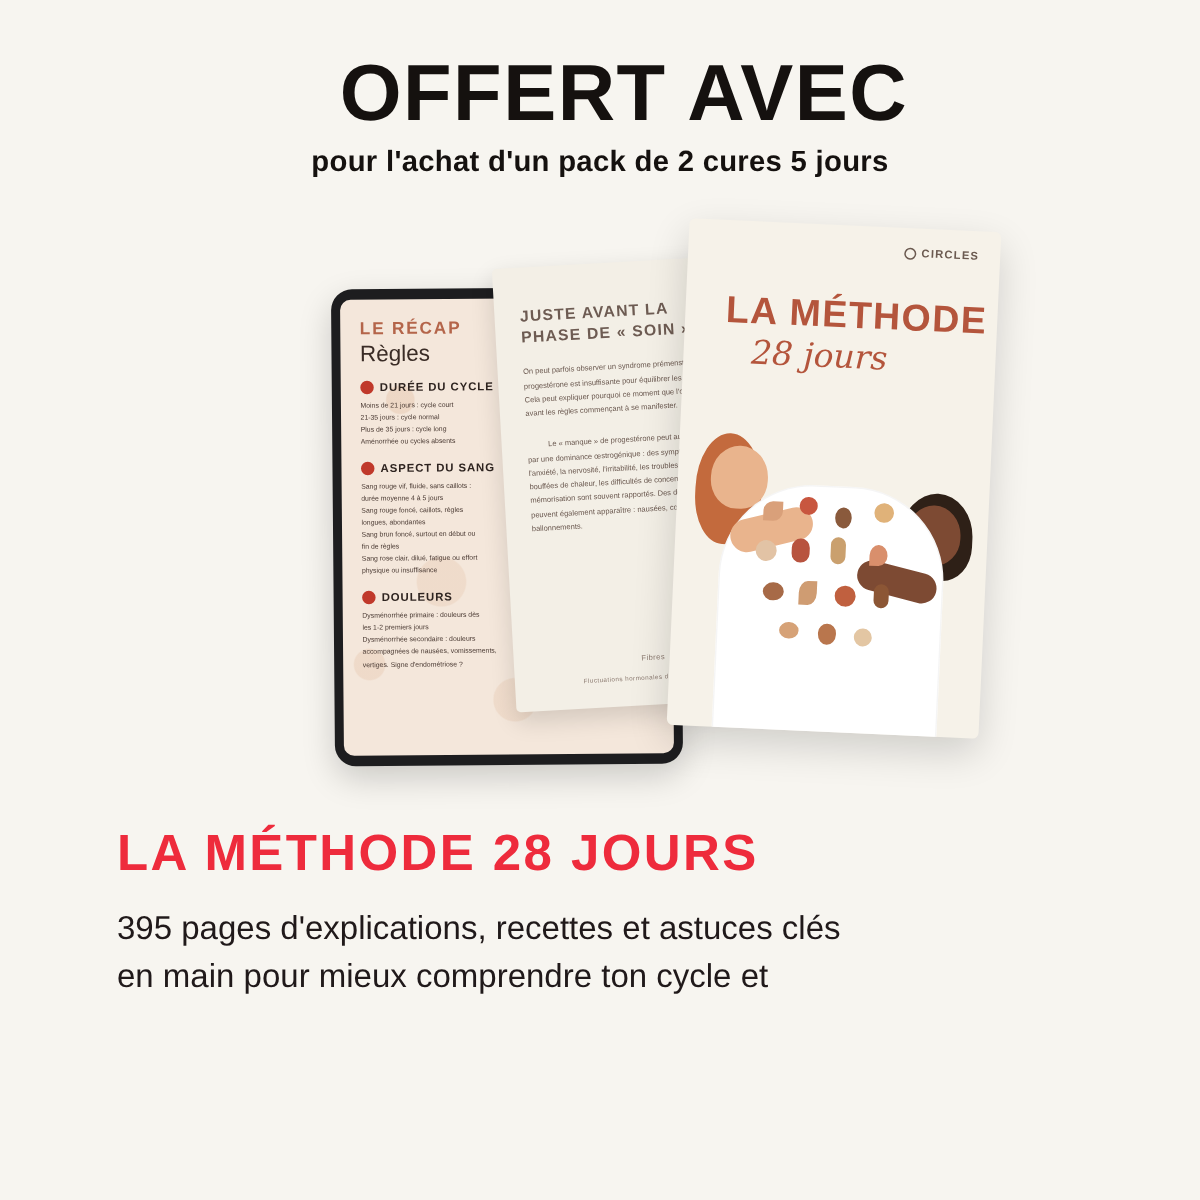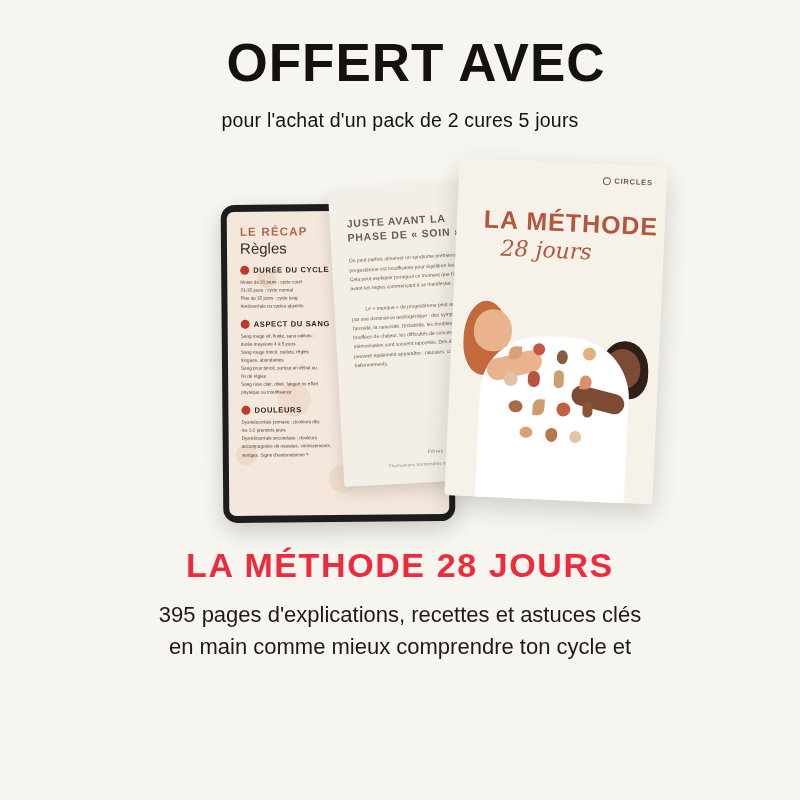--- a/index.html
+++ b/index.html
@@ -31,23 +31,23 @@
     font-weight: 800;
     font-size: 53px;
     line-height: 1.08;
     letter-spacing: 1px;
     color: #15110f;
     text-transform: uppercase;
     margin-left: 32px;
   }
   .headline .line2 { display: block; }
   .subheadline {
-    margin-top: 18px;
+    margin-top: 6px;
     text-align: center;
-    font-weight: 400;
+    font-weight: 700;
     font-size: 19.5px;
     letter-spacing: 0.2px;
     color: #15110f;
   }
 
   
   .hero {
     position: relative;
     width: 800px;
     height: 400px;
@@ -314,22 +314,21 @@
     height: 112px;
   }
   .ic {
     position: absolute;
     border-radius: 3px;
   }
 
   
   .footer {
     width: 644px;
-    text-align: center;
-    margin-top: 4px;
+    margin-top: 20px;
   }
   .foot-title {
     color: #ee2b3c;
     font-weight: 700;
     font-size: 34px;
     letter-spacing: 1.6px;
     text-transform: uppercase;
   }
   .foot-desc {
     margin-top: 14px;
@@ -444,17 +443,17 @@
           <div class="ic" style="left:70px; top:88px; width:12px; height:12px; background:#e3c6a3; border-radius:50%;"></div>
         </div>
       </div>
     </div>
   </div>
 
   <div class="footer">
     <div class="foot-title">LA MÉTHODE 28 JOURS</div>
     <div class="foot-desc">
       <span>395 pages d'explications, recettes et astuces clés</span>
-      <span>en main comme mieux comprendre ton cycle et</span>
+      <span>en main pour mieux comprendre ton cycle et</span>
     </div>
   </div>
 
 </div>
 
 </body></html>

